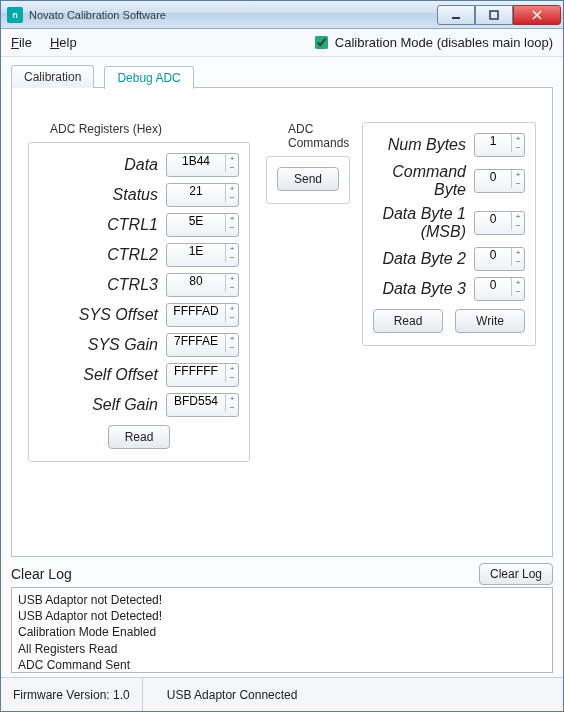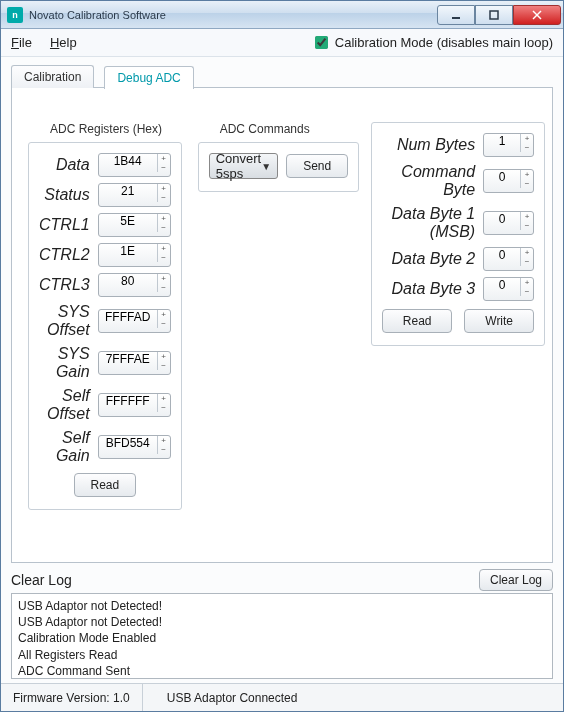--- a/index.html
+++ b/index.html
@@ -237,21 +237,21 @@
     background:#fff;
     height:86px;
     padding:4px 6px;
     font-size:12px;
     color:#222;
     overflow-y:scroll;
     line-height:1.35;
     position:relative;
   }
   .statusbar {
-    height:28px;
+    height:34px;
     border-top:1px solid #c8d0d8;
     background:#f4f6f8;
     display:flex;
     align-items:center;
     font-size:12px;
     color:#222;
   }
   .statusbar .cell {
     padding:0 12px;
     border-right:1px solid #c8d0d8;
@@ -410,24 +410,20 @@
           </div>
         </div>
       </div>
 
       <div class="right-col">
 
         <div class="group">
           <div class="group-label">ADC Commands</div>
           <div class="group-box">
             <div class="cmd-row">
-              <div class="combo">
-                <span>Convert 5sps</span>
-                <span class="arrow">▼</span>
-              </div>
               <button class="btn">Send</button>
             </div>
           </div>
         </div>
 
         <div class="group">
           <div class="group-box">
             <div id="adc-rw-rows">
                 <div class="row">
                   <label>Num Bytes</label>

